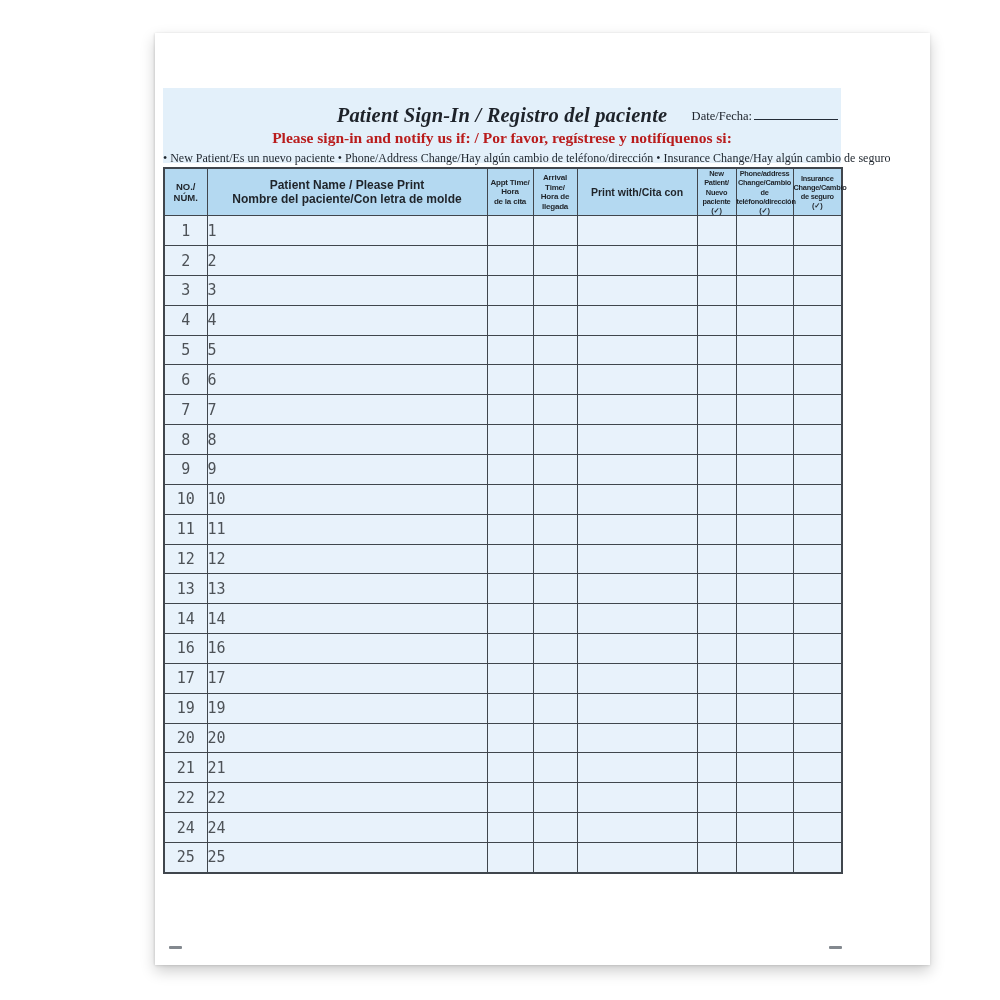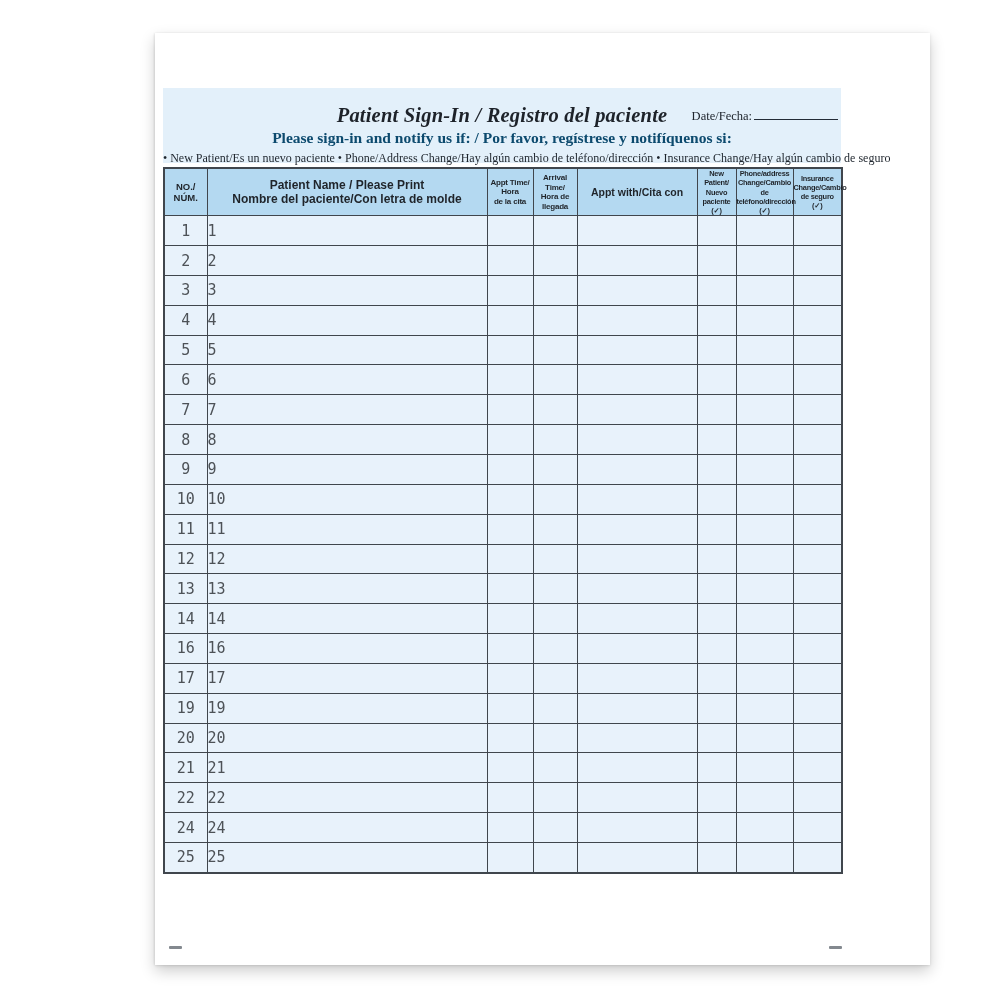--- a/index.html
+++ b/index.html
@@ -27,21 +27,21 @@
     margin:0;padding-top:16px;font-size:20.5px;line-height:22px;font-weight:700;font-style:italic;
     font-family:"Liberation Serif", serif;letter-spacing:.2px;color:#1d2229;
   }
   .date-wrap{
     position:absolute;right:3px;top:21px;font-size:12.5px;white-space:nowrap;color:#20262e;
   }
   .date-line{
     display:inline-block;width:84px;height:1px;border-bottom:1.8px solid #232b36;
     vertical-align:baseline;margin-left:2px;
   }
-  .subtitle{margin-top:3px;font-size:15.5px;font-weight:700;color:#0c4a6e;}
+  .subtitle{margin-top:3px;font-size:15.5px;font-weight:700;color:#b91c1c;}
   .notices{margin-top:4px;font-size:12px;white-space:nowrap;color:#1d242c;}
   
   table.signin{
     position:absolute;left:8px;top:134px;width:678px;border-collapse:collapse;table-layout:fixed;
     font-family:"Liberation Sans", sans-serif;
   }
   table.signin th, table.signin td{
     border:1.4px solid var(--border);padding:0;vertical-align:middle;
   }
   table.signin{border:2px solid var(--border);}
@@ -96,21 +96,21 @@
             <th class="c-num">NO./
 NÚM.</th>
             <th class="c-name">Patient Name / Please Print
 Nombre del paciente/Con letra de molde</th>
             <th class="c-time">Appt Time/
 Hora
 de la cita</th>
             <th class="c-time">Arrival Time/
 Hora de
 llegada</th>
-            <th class="c-with">Appt with/Cita con</th>
+            <th class="c-with">Print with/Cita con</th>
             <th class="c-check">New
 Patient/
 Nuevo
 paciente
 (✓)</th>
             <th class="c-check">Phone/address
 Change/Cambio de
 teléfono/dirección
 (✓)</th>
             <th class="c-check">Insurance

